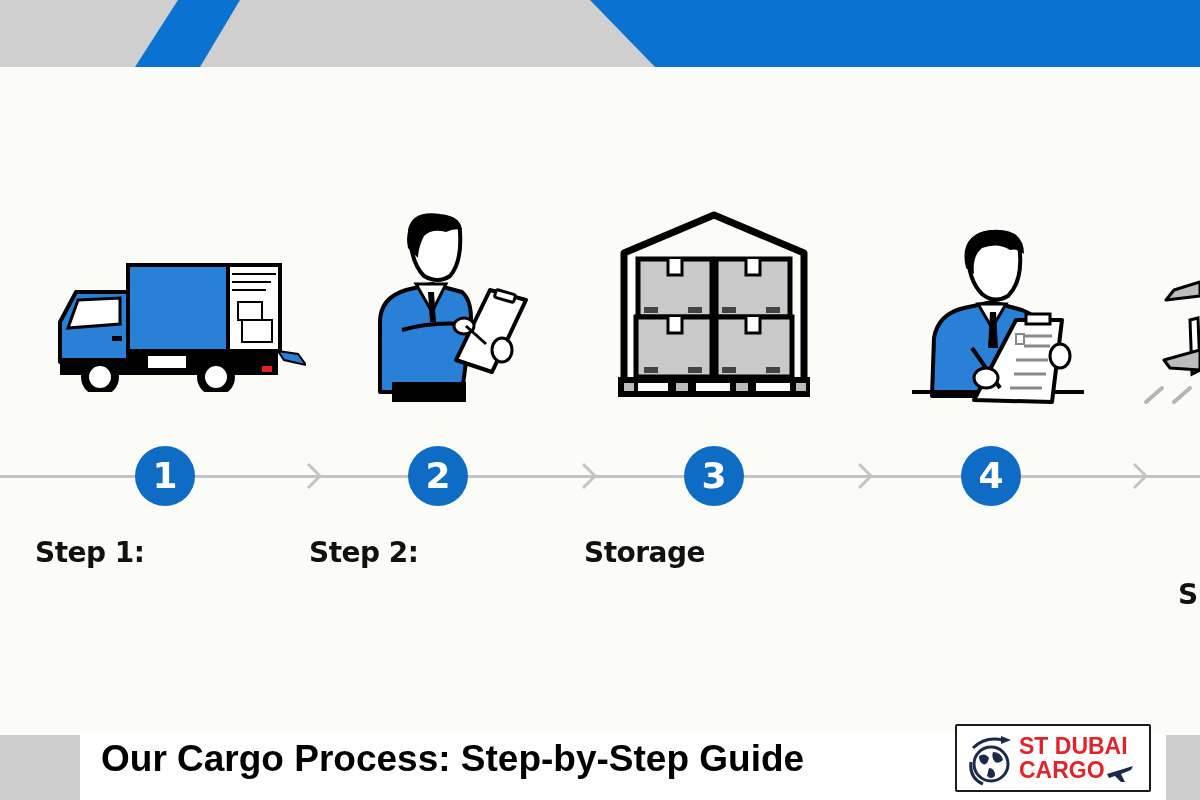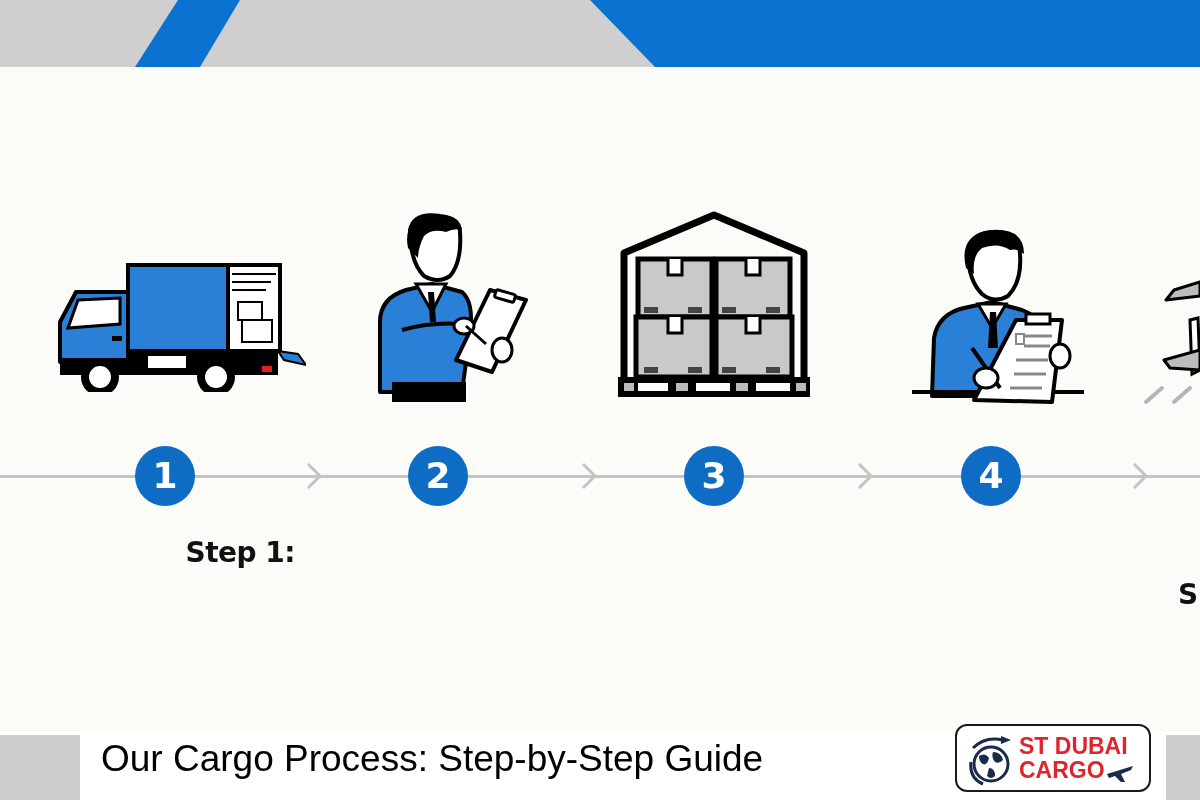--- a/index.html
+++ b/index.html
@@ -4,26 +4,26 @@
 <style>
   html, body { margin:0; padding:0; }
   body { width:1200px; height:800px; position:relative; overflow:hidden; background:#fbfbf8; font-family:"DejaVu Sans", sans-serif; }
   .top-banner { position:absolute; left:0; top:0; width:1200px; height:67px; background:#cfcfcf; overflow:hidden; }
   .top-banner svg { position:absolute; left:0; top:0; }
   .canvas { position:absolute; left:0; top:67px; width:1200px; height:665px; background:#fbfbf7; }
   .timeline-line { position:absolute; left:0; top:475px; width:1200px; height:3px; background:#c4c4c4; }
   .arrow { position:absolute; top:462px; width:18px; height:28px; }
   .illus { position:absolute; }
   .num-circle { position:absolute; top:446px; width:60px; height:60px; border-radius:50%; background:#0f6cc4; color:#fff; font-family:"DejaVu Sans", sans-serif; font-weight:bold; font-size:36px; line-height:60px; text-align:center; }
-  .step-title { position:absolute; top:532px; width:260px; text-align:right; font-family:"DejaVu Sans", sans-serif; font-weight:bold; font-size:28px; color:#111; letter-spacing:-0.5px; line-height:42px; }
+  .step-title { position:absolute; top:532px; width:260px; text-align:left; font-family:"DejaVu Sans", sans-serif; font-weight:bold; font-size:28px; color:#111; letter-spacing:-0.5px; line-height:42px; }
   .footer { position:absolute; left:0; top:732px; width:1200px; height:68px; background:#ffffff; }
   .footer-left { position:absolute; left:0; top:735px; width:80px; height:65px; background:#cdcdcd; }
   .footer-right { position:absolute; left:1166px; top:735px; width:34px; height:65px; background:#cdcdcd; }
-  .footer-title { position:absolute; left:101px; top:734px; font-family:"Liberation Sans", sans-serif; font-weight:normal; font-size:37px; color:#000; letter-spacing:0px; line-height:50px; white-space:nowrap; }
-  .logo { position:absolute; left:955px; top:724px; width:196px; height:68px; border:2px solid #1a1a1a; border-radius:12px; background:#fff; box-sizing:border-box; }
+  .footer-title { position:absolute; left:101px; top:734px; font-family:"Liberation Sans", sans-serif; font-weight:bold; font-size:37px; color:#000; letter-spacing:0px; line-height:50px; white-space:nowrap; }
+  .logo { position:absolute; left:955px; top:724px; width:196px; height:68px; border:2px solid #1a1a1a; border-radius:2px; background:#fff; box-sizing:border-box; }
   .logo-text { position:absolute; left:62px; top:8px; font-family:"Liberation Sans", sans-serif; font-weight:bold; font-size:23px; line-height:24px; color:#e0242a; }
   .logo-globe { position:absolute; left:8px; top:8px; }
   .logo-plane { position:absolute; left:148px; top:36px; }
 </style>
 </head>
 <body>
 
 <div class="top-banner">
   <svg width="1200" height="67">
     <polygon points="178,0 240,0 200,67 135,67" fill="#0a72d0"></polygon>
@@ -156,22 +156,24 @@
 
 <div class="num-circle" style="left:135px">1</div>
 <div class="num-circle" style="left:408px">2</div>
 <div class="num-circle" style="left:684px">3</div>
 <div class="num-circle" style="left:961px">4</div>
 
 <div class="step-title" style="left:35px">
   <div>Step 1:</div>
 </div>
 <div class="step-title" style="left:309px">
+  <div>Step 2:</div>
 </div>
 <div class="step-title" style="left:584px">
+  <div>Storage</div>
 </div>
 <div class="step-title" style="left:860px">
 </div>
 <div class="step-title" style="left:1178px;width:40px;text-align:left;top:574px">
   <div>S</div>
 </div>
 
 <div class="footer"></div>
 <div class="footer-left"></div>
 <div class="footer-right"></div>

